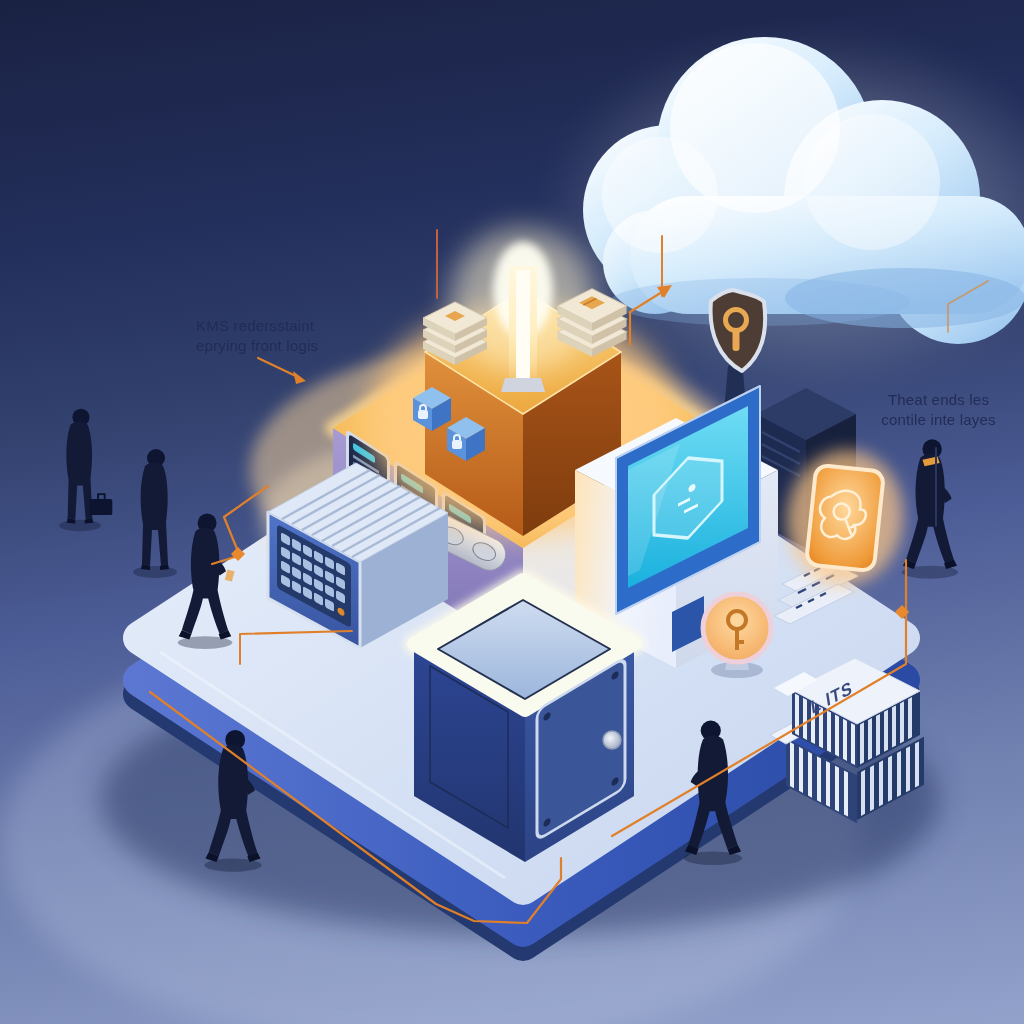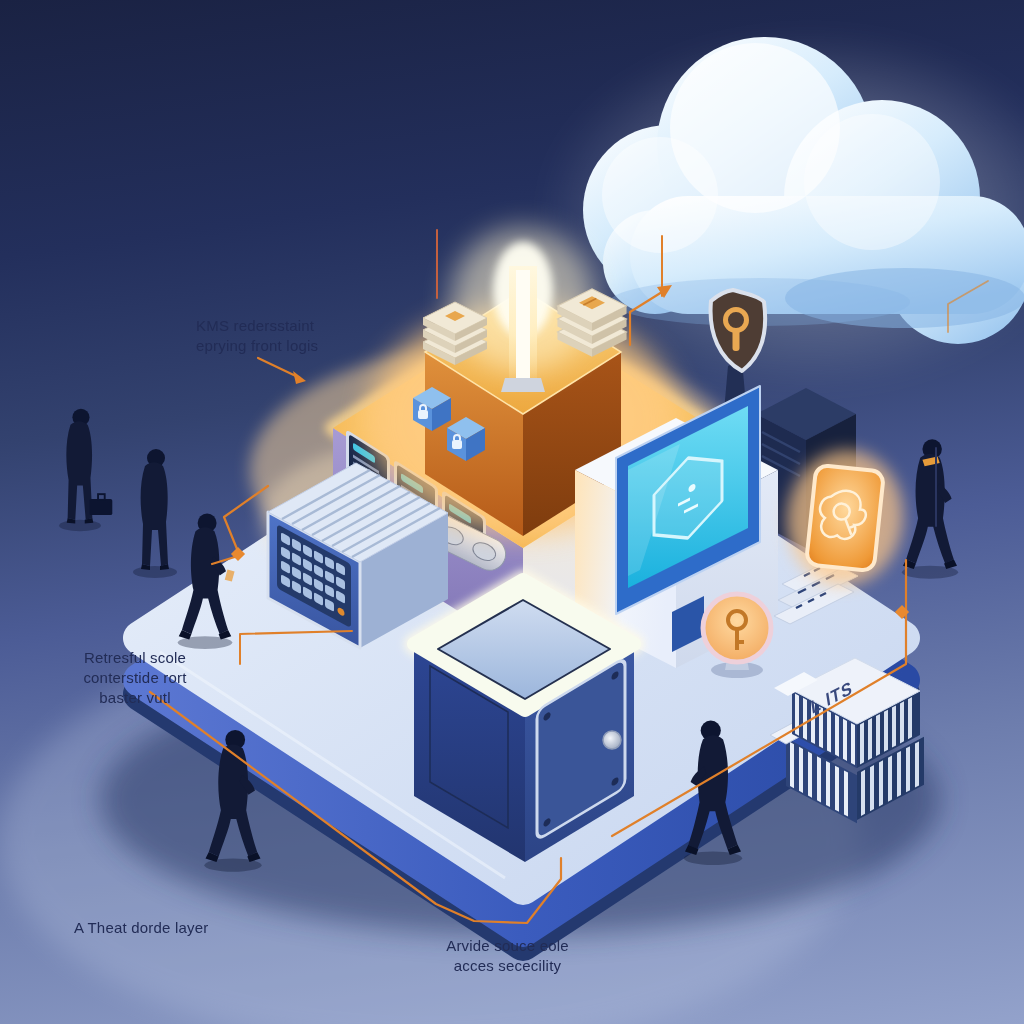--- a/index.html
+++ b/index.html
@@ -423,19 +423,15 @@
     <path d="M 662,236 V 296" stroke="#e0802a" stroke-width="2"></path>
     <path d="M 630,345 L 630,312 L 662,292" stroke="#e0802a" stroke-width="2.2"></path>
     <path d="M 672,285 L 657,287 L 664,298 Z" fill="#e0802a" stroke="none"></path>
     <path d="M 948,332 L 948,304 L 988,281" stroke="#d98a3a" stroke-width="1.8" opacity="0.7"></path>
     <path d="M 936,448 V 526" stroke="#2a3560" stroke-width="2"></path>
   </g>
 </svg>
 
   <div class="note" style="left:196px;top:316px;width:200px;">KMS redersstaint
 eprying front logis</div>
-  <div class="note center" style="left:46px;top:648px;width:178px;">Retresful scole
-conterstide rort
-baster vutl</div>
-  <div class="note" style="left:74px;top:918px;width:250px;">A Theat dorde layer</div>
-  <div class="note center" style="left:400px;top:936px;width:215px;">Arvide souce eole
-acces sececility</div>
+  <div class="note center" style="left:856px;top:390px;width:165px;">Theat ends les
+contile inte layes</div>
 </div>
 
 </body></html>

